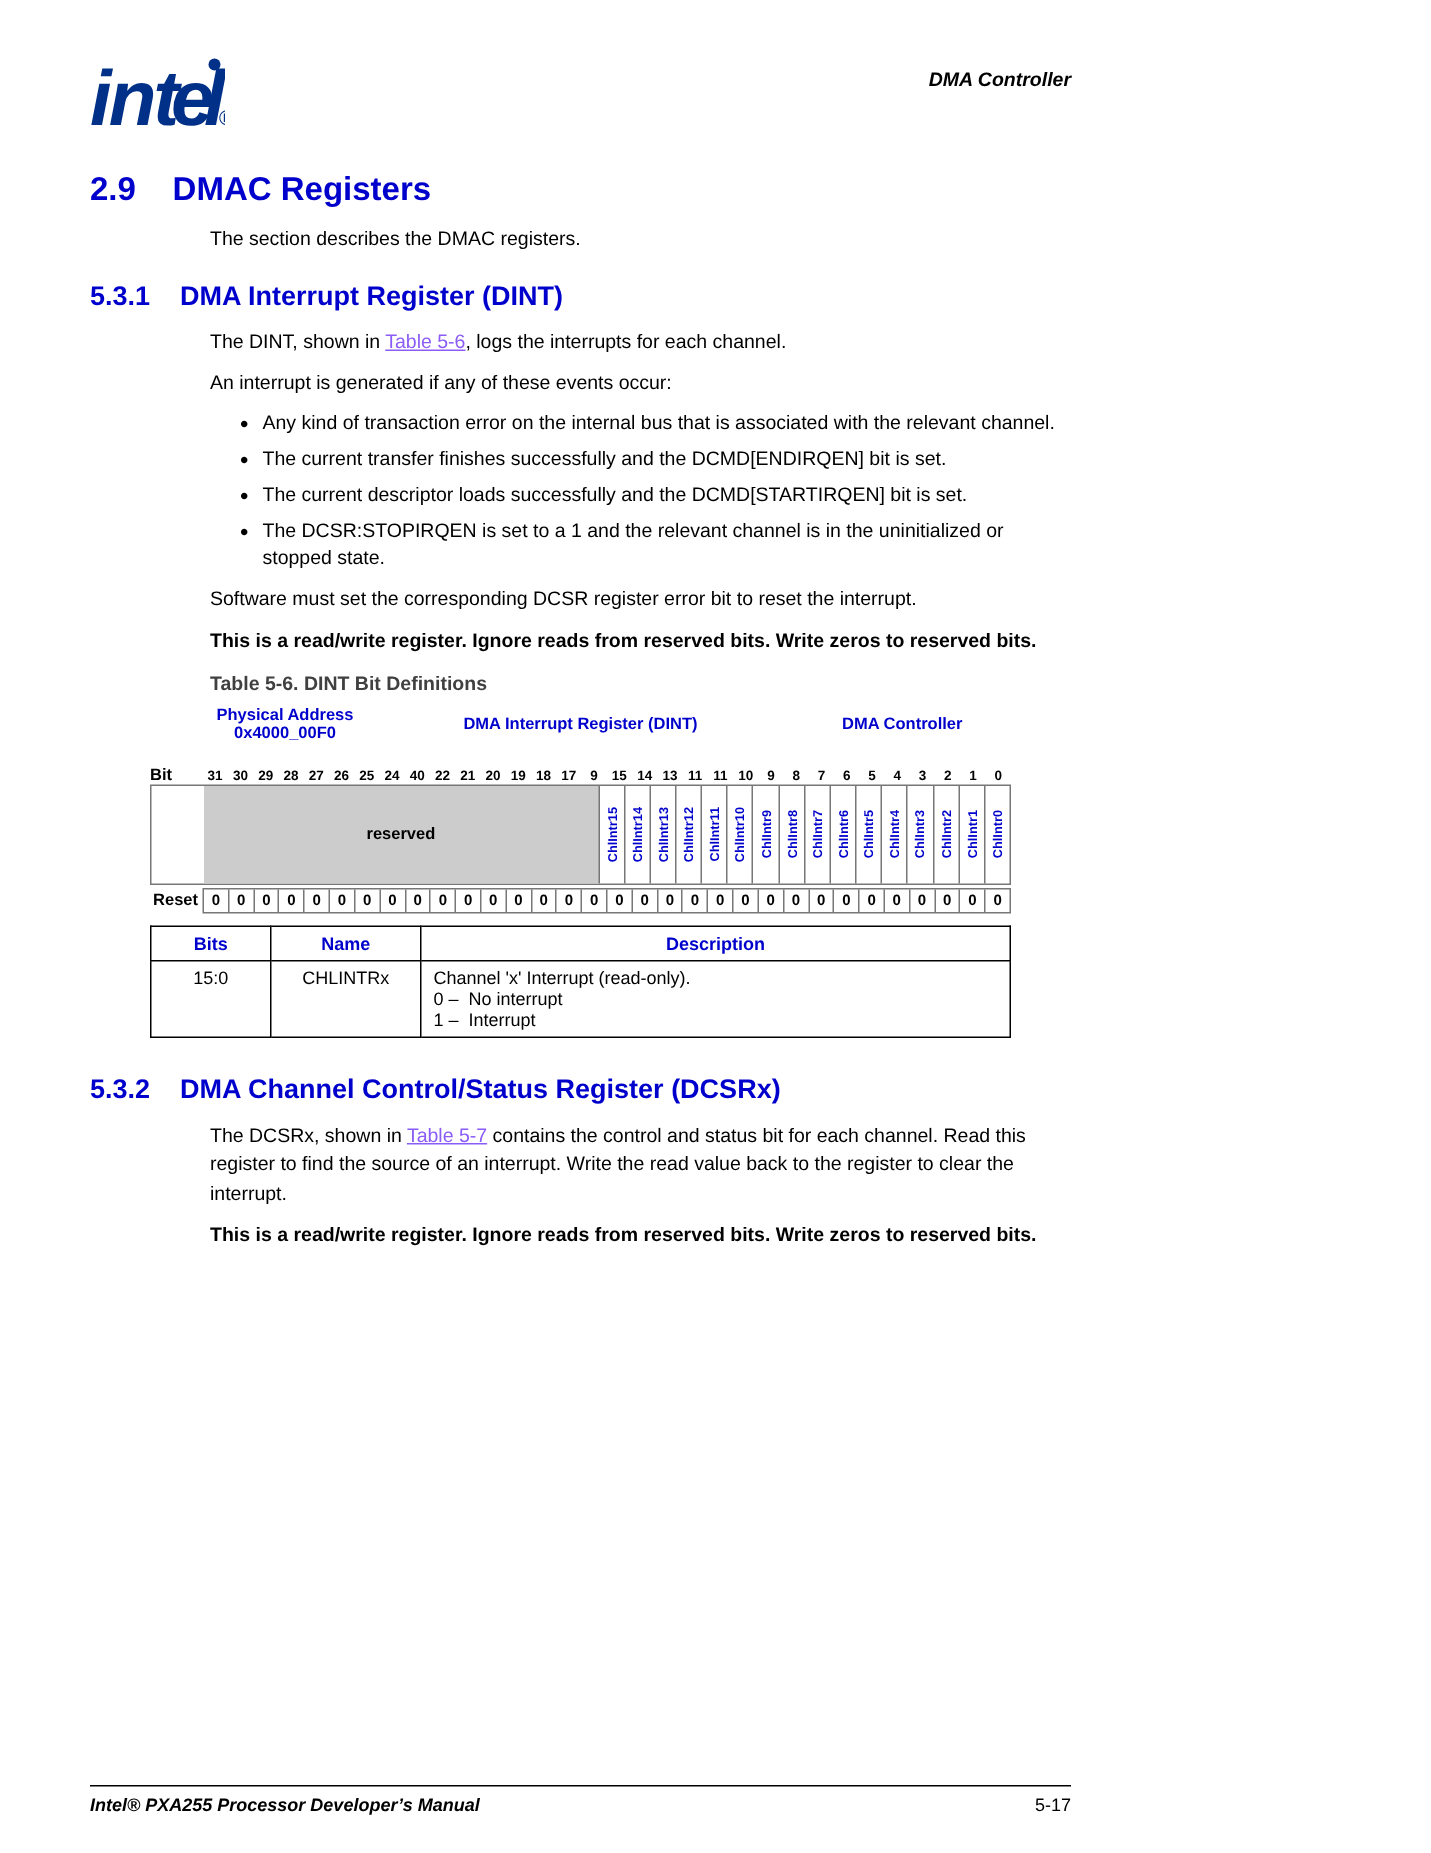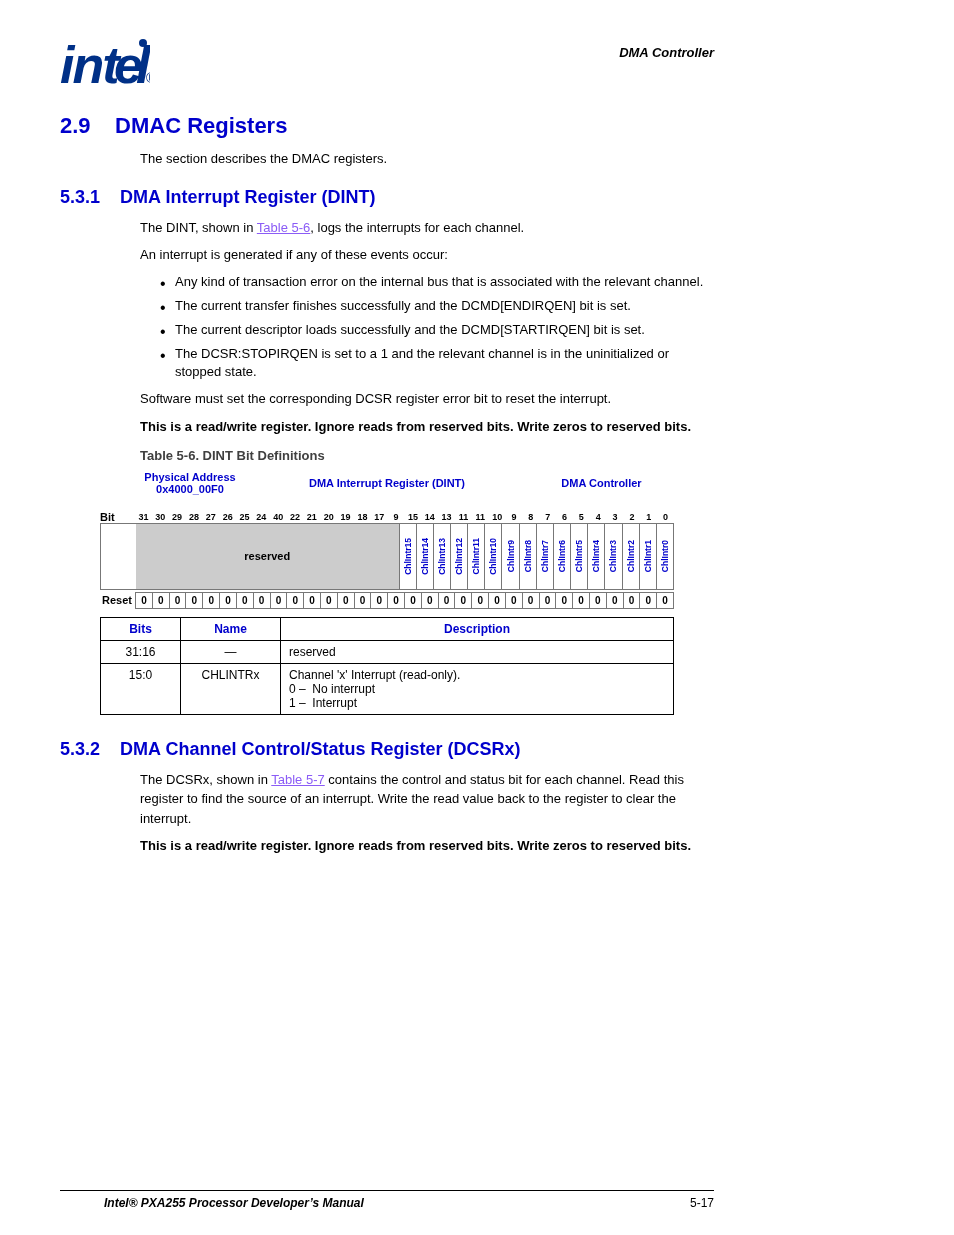--- a/index.html
+++ b/index.html
@@ -332,25 +332,20 @@
     <table class="desc-table" style="margin-top:8px;">
       <thead>
         <tr>
           <th style="width:80px;">Bits</th>
           <th style="width:100px;">Name</th>
           <th>Description</th>
         </tr>
       </thead>
       <tbody>
         <tr>
-          <td>31:16</td>
-          <td>—</td>
-          <td>reserved</td>
-        </tr>
-        <tr>
           <td>15:0</td>
           <td>CHLINTRx</td>
           <td>
             Channel 'x' Interrupt (read-only).<br>
             0 –&nbsp; No interrupt<br>
             1 –&nbsp; Interrupt
           </td>
         </tr>
       </tbody>
     </table>
@@ -363,18 +358,18 @@
   </div>
 
   <div class="body-text">
     The DCSRx, shown in <span class="link-style">Table 5-7</span> contains the control and status bit for each channel. Read this register to find the source of an interrupt. Write the read value back to the register to clear the interrupt.
   </div>
 
   <div class="bold-text">This is a read/write register. Ignore reads from reserved bits. Write zeros to reserved bits.</div>
 
   <div style="position:absolute; bottom:25px; left:60px; right:60px;">
     <div style="border-top:1px solid #000; padding-top:5px; display:flex; justify-content:space-between;">
-      <div style="font-style:italic; font-weight:bold; font-size:12px;margin-left:44px;">Intel® PXA255 Processor Developer’s Manual</div>
+      <div style="font-style:italic; font-weight:bold; font-size:12px;">Intel® PXA255 Processor Developer’s Manual</div>
       <div style="font-size:12px;">5-17</div>
     </div>
   </div>
 
 </div>
 
 </body></html>

